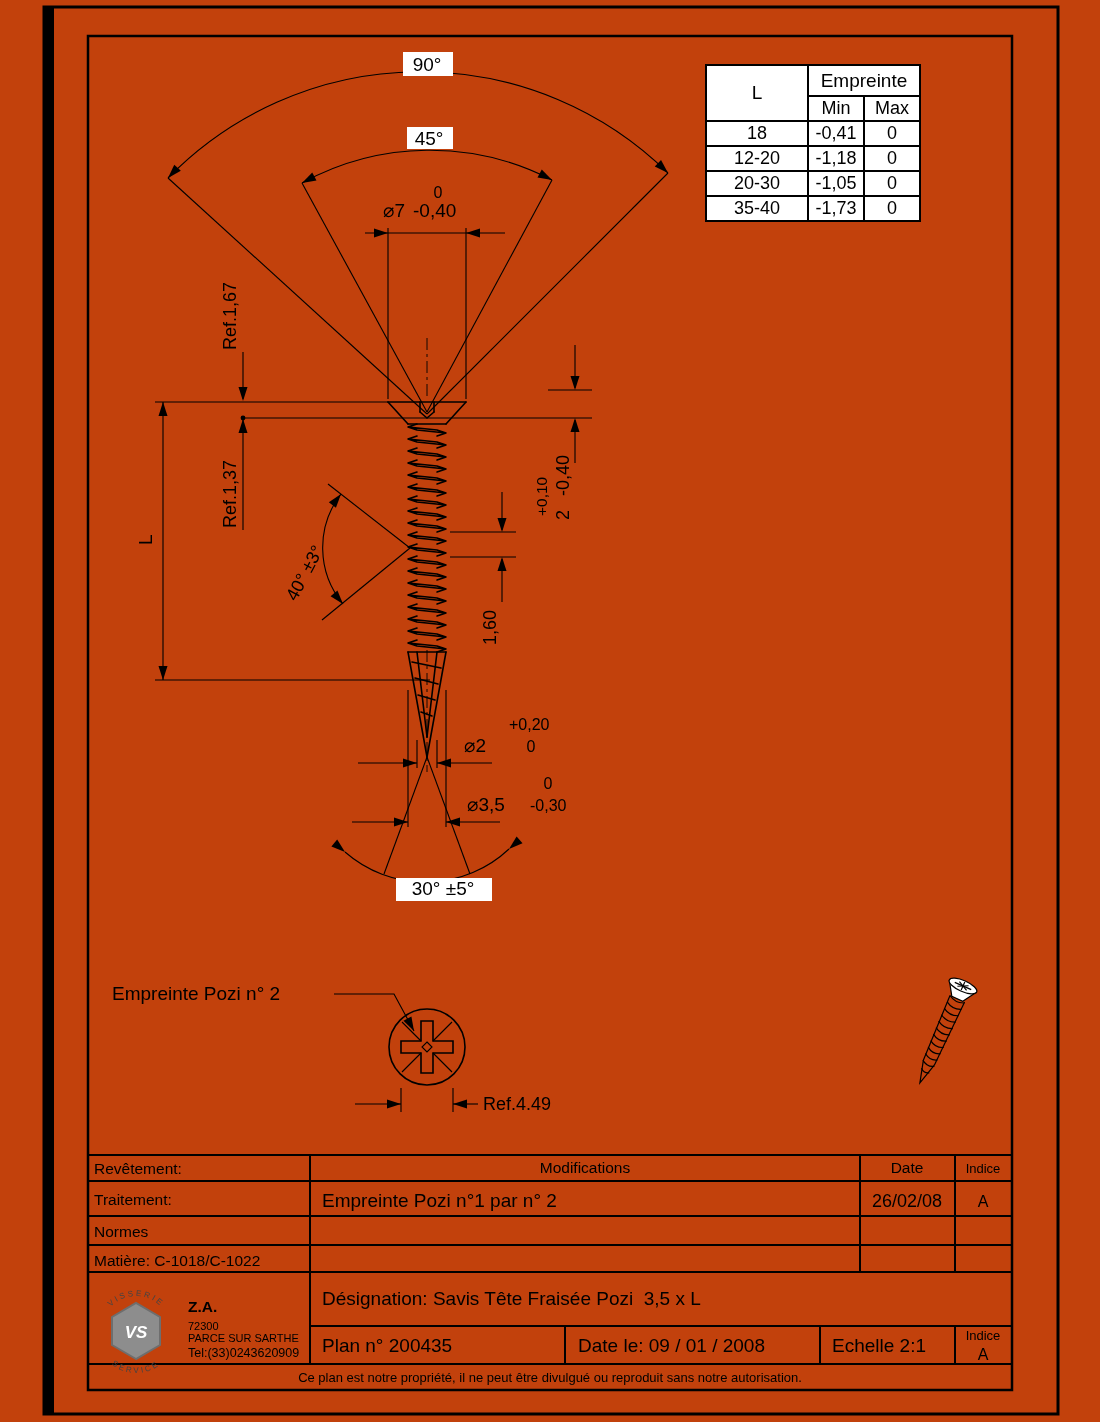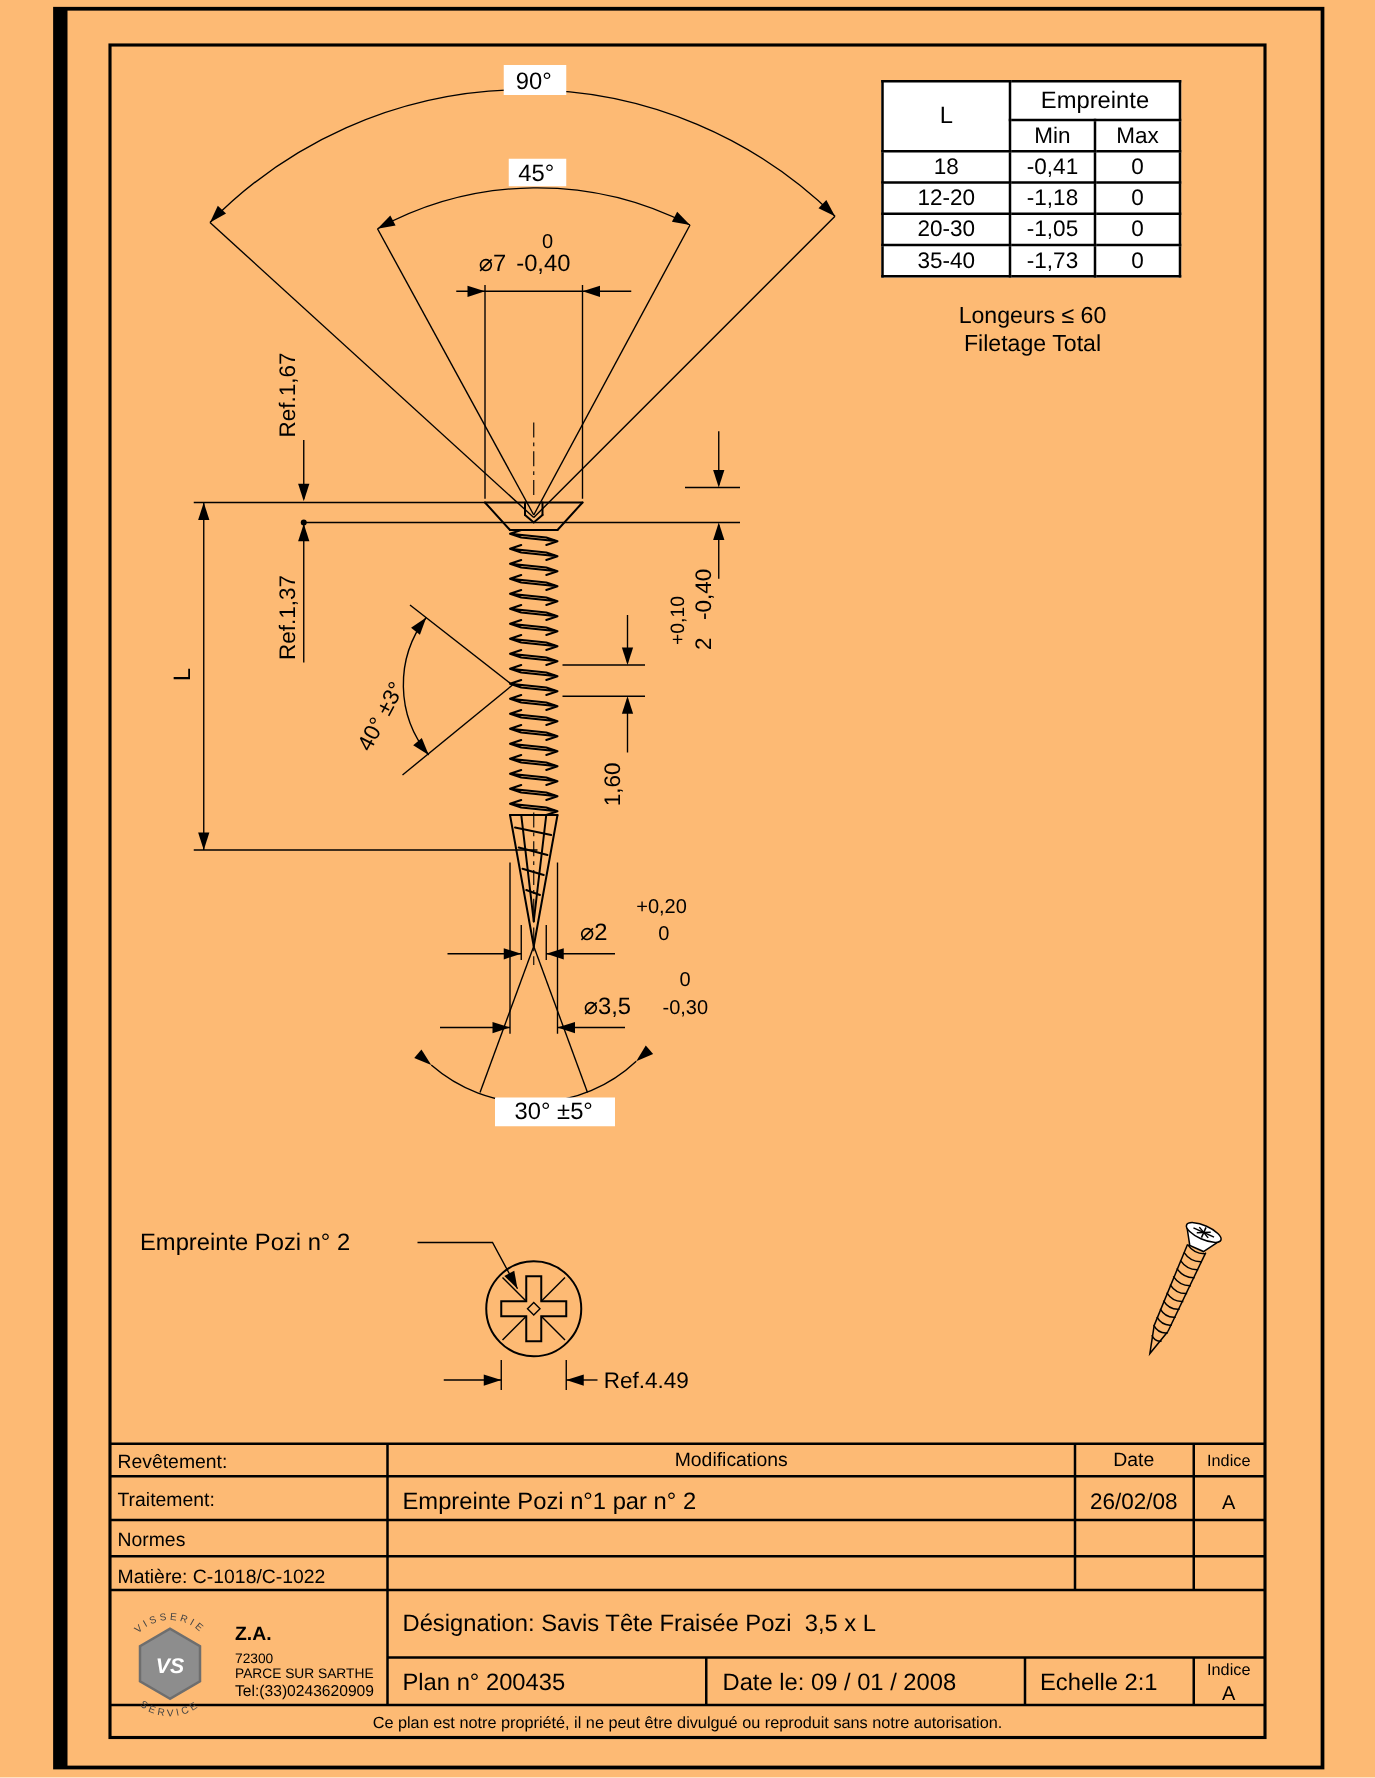--- a/index.html
+++ b/index.html
@@ -1,39 +1,39 @@
 <!DOCTYPE html>
 <html><head>
 <meta charset="utf-8">
 <style>
   *{margin:0;padding:0;box-sizing:border-box}
   html,body{background:#fff}
   body{font-family:"Liberation Sans",sans-serif;color:#000}
-  .page{position:relative;width:1100px;height:1422px;background:#fdba74;overflow:hidden}
+  .page{position:relative;width:1100px;height:1422px;background:#c2410c;overflow:hidden}
   .page > svg{position:absolute;left:0;top:0}
   svg text{fill:#000;font-family:"Liberation Sans",sans-serif;white-space:pre}
   .obj{stroke:#000;stroke-width:1.6;fill:none;stroke-linecap:round}
   .obj3{stroke:#000;stroke-width:1.2;fill:none}
   .dim{stroke:#000;stroke-width:1.1;fill:none}
   .grid{stroke:#000;stroke-width:2;fill:none}
   .cl{stroke:#000;stroke-width:0.9;fill:none;stroke-dasharray:12 4 3 4}
   .t19{font-size:19px}
   .t18{font-size:18px}
   .t16{font-size:16px}
   .t15{font-size:15.5px}
   .t13{font-size:13px}
   .t12{font-size:12.5px}
   .t11{font-size:11px}
   .bold{font-weight:bold}
   .arcTxt{font-size:8px;letter-spacing:2.5px;fill:#444}
   .vsTxt{font-size:17px;font-weight:bold;font-style:italic;fill:#fff}
   .tol-table{position:absolute;left:705px;top:64px;border-collapse:collapse;font-size:18px;background:#fff}
   .tol-table td{border:2px solid #000;text-align:center;padding:1px 6px;height:25px}
   .tol-table td.c1{width:102px}
-  .tol-table td.c2,.tol-table td.c3{width:68px}
+  .tol-table td.c2,.tol-table td.c3{width:56px}
   .tol-table tr.hd td{height:31px;font-size:19px}
   .notes{position:absolute;left:700px;top:240px;width:252px;text-align:center;font-size:18.5px;line-height:1.25}
 </style>
 </head>
 <body>
 
 <div class="page">
 
 <svg width="1100" height="1422" viewBox="0 0 1100 1422">
   <defs>
@@ -330,18 +330,14 @@
     <td class="c3">0</td>
   </tr>
   <tr>
     <td class="c1">35-40</td>
     <td class="c2">-1,73</td>
     <td class="c3">0</td>
   </tr>
 </tbody>
     </table>
 
-<div class="notes">
-  <div>Longeurs ≤ 60</div>
-  <div>Filetage Total</div>
+
 </div>
 
-</div>
-
 </body></html>

